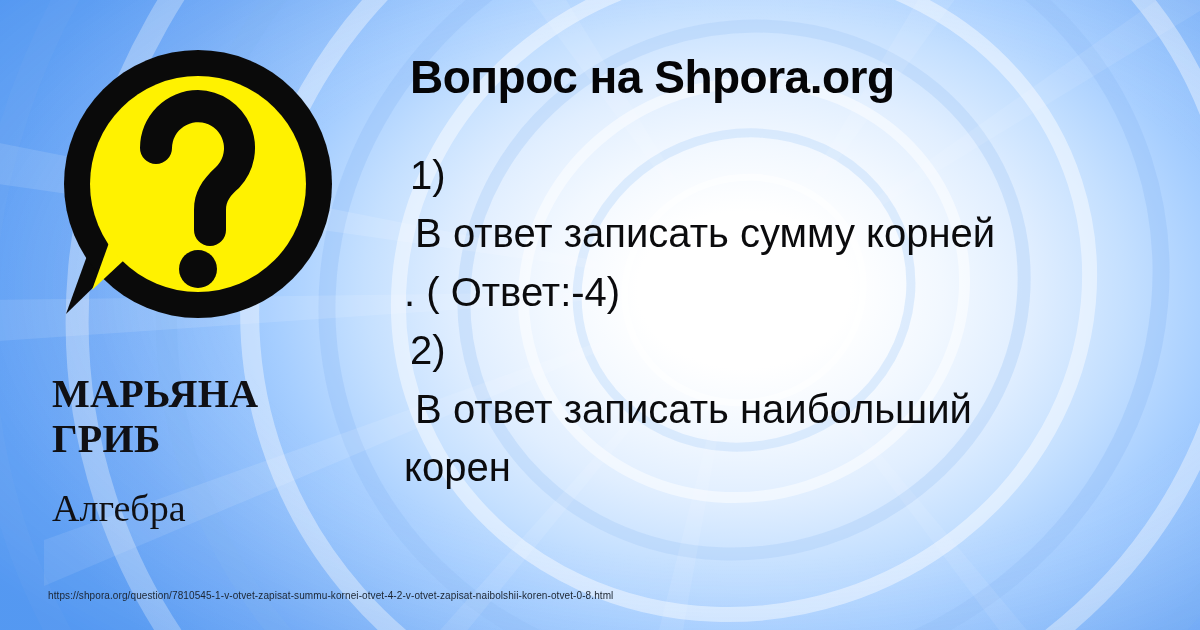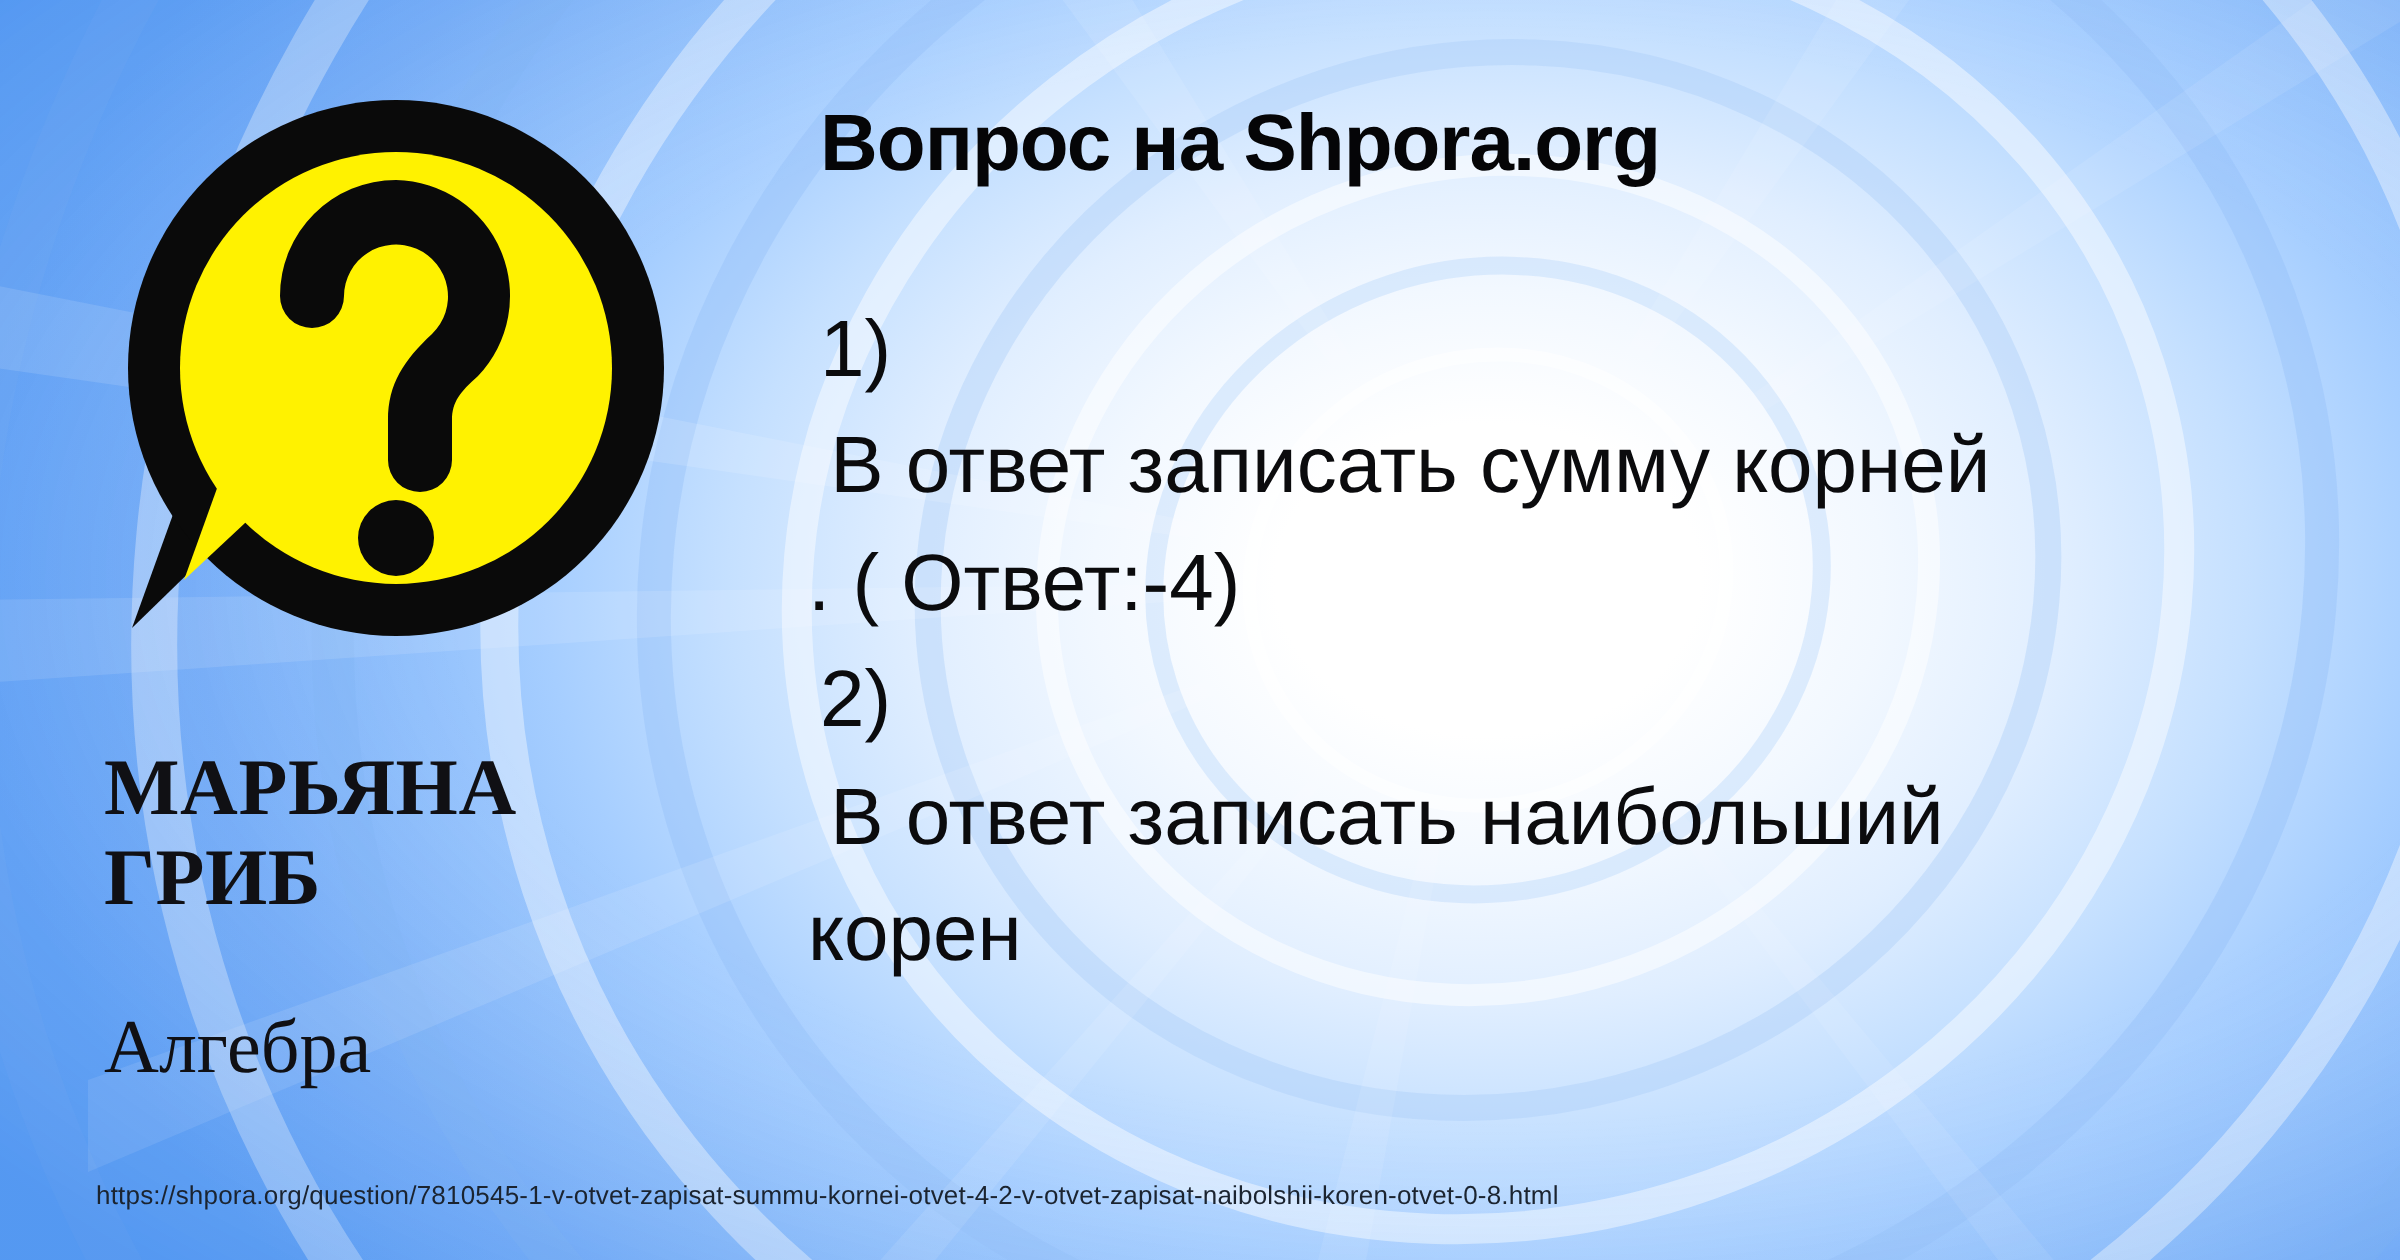--- a/index.html
+++ b/index.html
@@ -68,40 +68,40 @@
     width: 330px;
     font-size: 40px;
     font-weight: 700;
     line-height: 1.12;
     color: #101014;
     letter-spacing: 0.3px;
   }
   .subject {
     position: absolute;
     left: 52px;
-    top: 504px;
+    top: 488px;
     font-size: 38px;
     font-weight: 400;
     color: #101014;
     line-height: 1.1;
   }
 
   
   .right-col {
     position: absolute;
     left: 396px;
     top: 0;
     width: 804px;
     height: 630px;
   }
   .site-title {
     position: absolute;
     left: 14px;
     top: 50px;
-    font-size: 40px;
+    font-size: 46px;
     font-weight: 700;
     color: #050507;
     letter-spacing: -0.5px;
     white-space: nowrap;
   }
   .body-text {
     position: absolute;
     left: 0px;
     top: 146px;
     width: 820px;
@@ -116,21 +116,21 @@
     white-space: pre;
   }
   .body-text .ln.idx { padding-left: 14px; }
   .body-text .ln.cont { padding-left: 8px; }
 
   
   .url {
     position: absolute;
     left: 48px;
     top: 590px;
-    font-size: 13px;
+    font-size: 10px;
     font-weight: 400;
     color: #1b2430;
     letter-spacing: 0.1px;
     white-space: nowrap;
   }
 </style>
 </head>
 <body>
 
 <div class="card">

